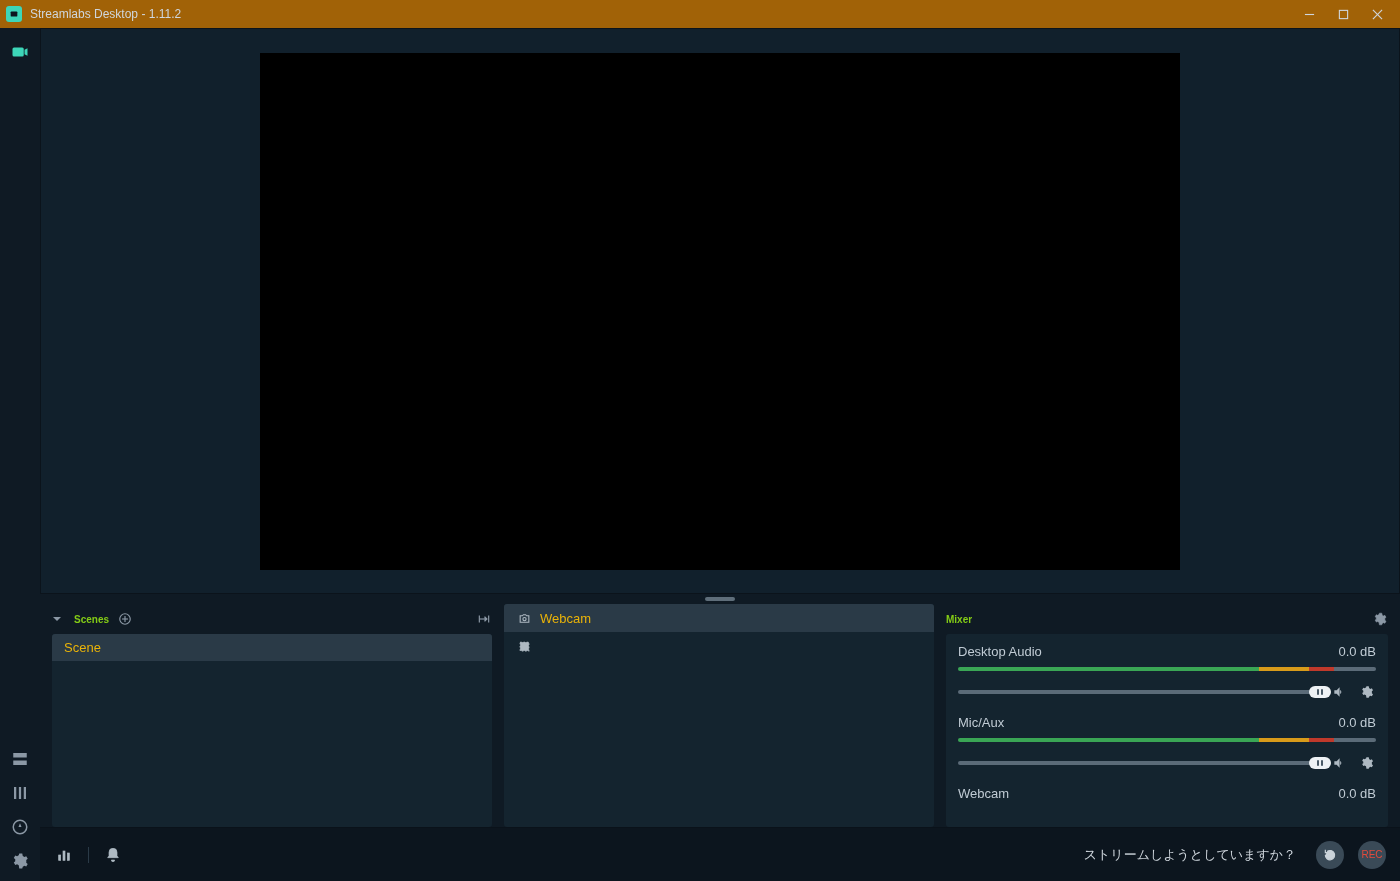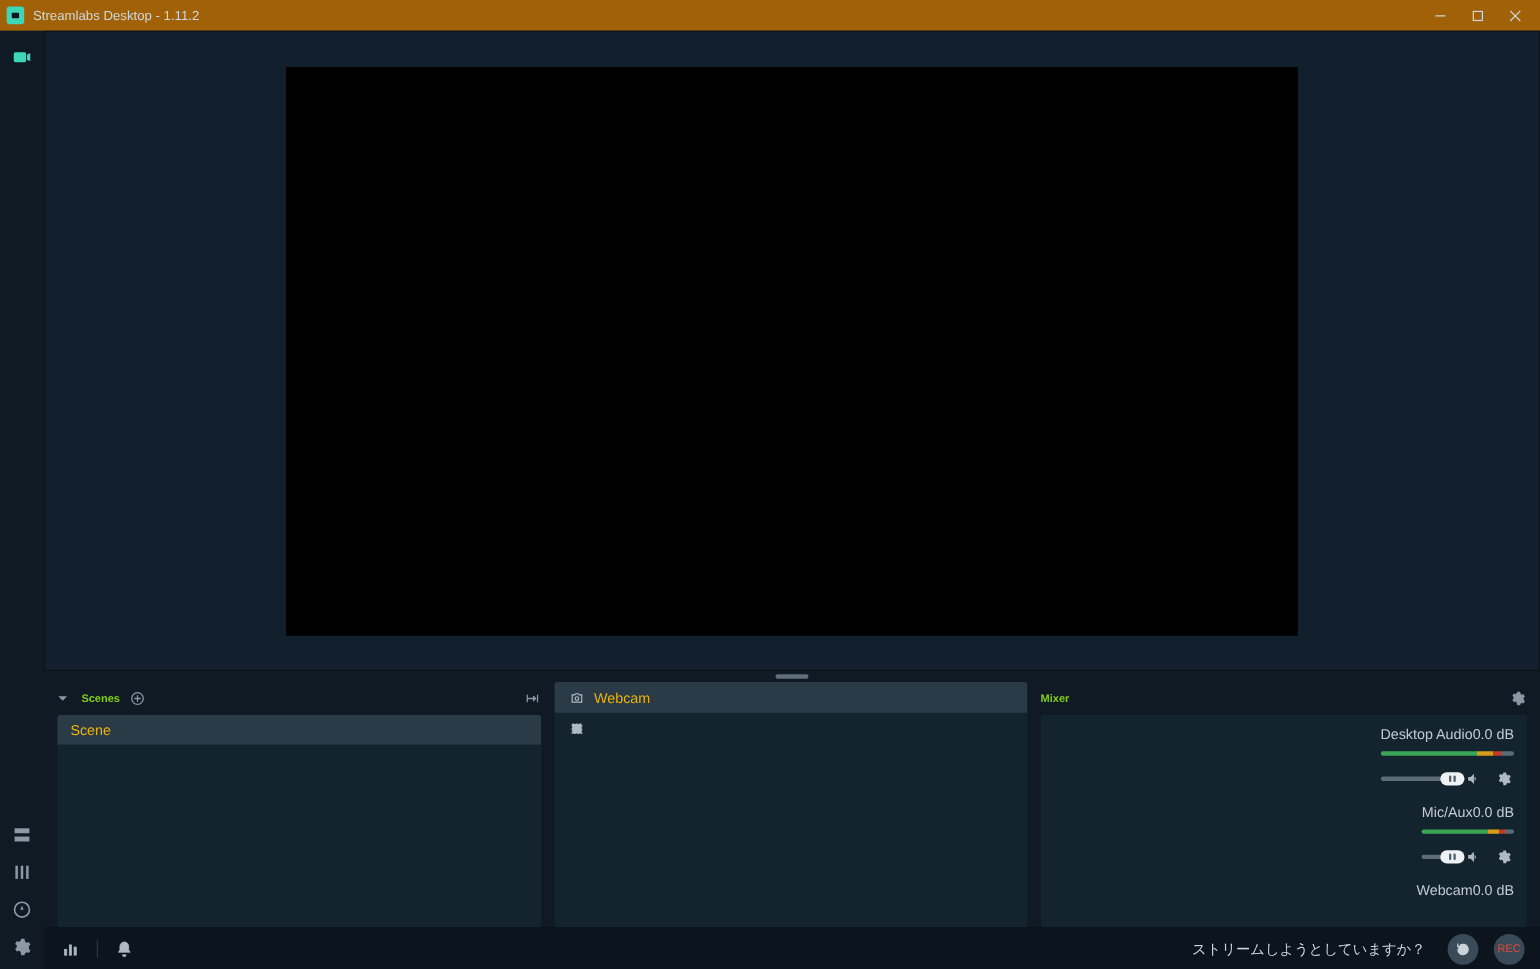--- a/index.html
+++ b/index.html
@@ -148,21 +148,21 @@
     font-size: 13px;
     cursor: pointer;
   }
   .list-row.selected { background: #2a3a47; }
   .list-row .row-icon {
     width: 16px; height: 16px; display:flex; align-items:center; justify-content:center; color:#aeb9c2;
   }
   .list-row .row-icon svg { width: 13px; height: 13px; fill: currentColor; stroke: currentColor; }
 
   
-  .mixer-body { padding: 6px 0 16px 0; overflow-y: auto; align-items: flex-end; }
+  .mixer-body { padding: 6px 0 16px 0; overflow-y: auto; }
   .mixer-item { padding: 4px 12px 10px 12px; }
   .mixer-label-row { display:flex; justify-content: space-between; color:#c0cbd4; font-size: 13px; margin-bottom:8px;}
   .vu-meter {
     height: 4px;
     border-radius: 2px;
     background: linear-gradient(90deg,
       #3aa655 0%, #3aa655 72%,
       #d89b1a 72%, #d89b1a 84%,
       #c0392b 84%, #c0392b 90%,
       #5b6b78 90%, #5b6b78 100%);
@@ -181,21 +181,21 @@
     content:""; width:2px; height:6px; background:#4a5a67; border-radius:1px;
   }
   .mini-btn {
     width:18px; height:18px; display:flex; align-items:center; justify-content:center;
     color:#aeb9c2; cursor:pointer;
   }
   .mini-btn svg { width:14px; height:14px; fill: currentColor; }
 
   
   .footer {
-    height: 38px;
+    height: 54px;
     background: #0c151e;
     display:flex;
     align-items:center;
     padding: 0 14px;
     gap: 14px;
     border-top: 1px solid #0a121a;
   }
   .footer .fbtn {
     width: 20px; height: 20px; display:flex; align-items:center; justify-content:center;
     color:#aeb9c2; cursor:pointer;

